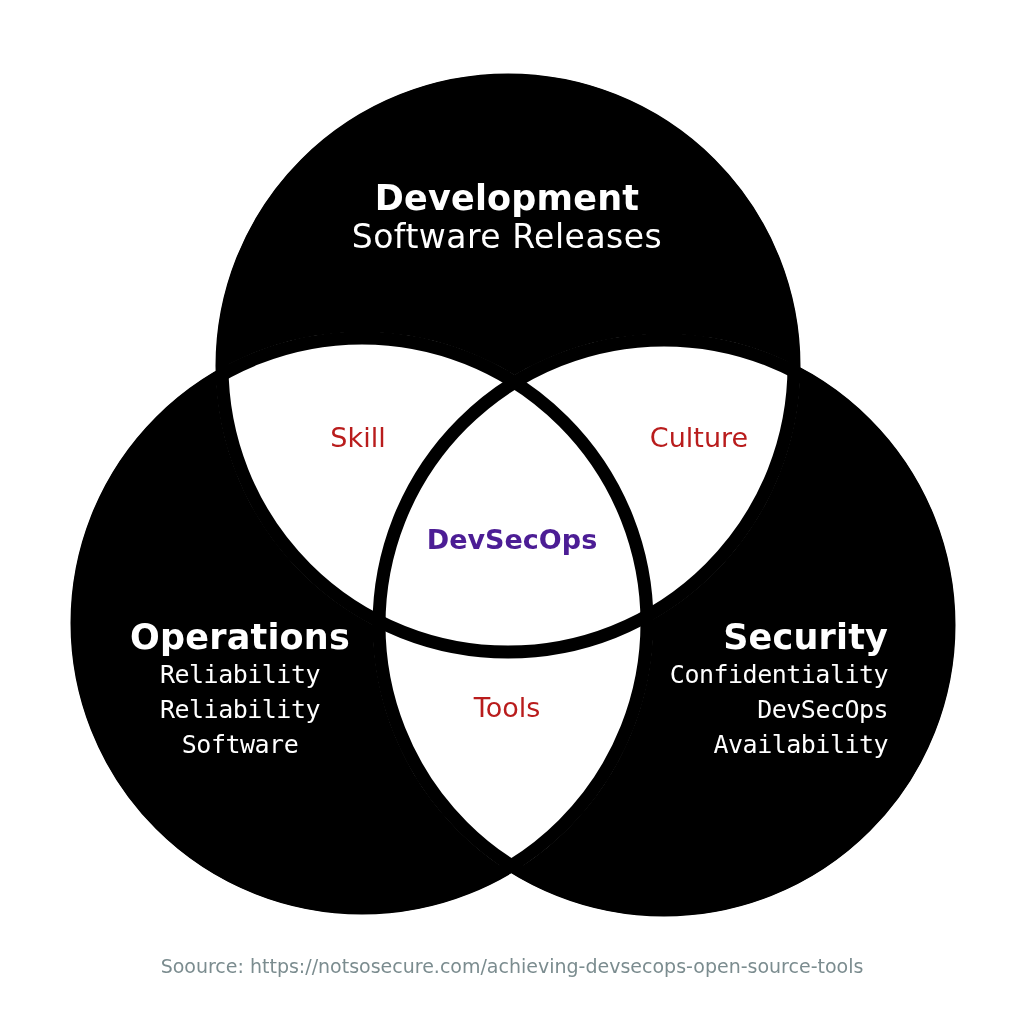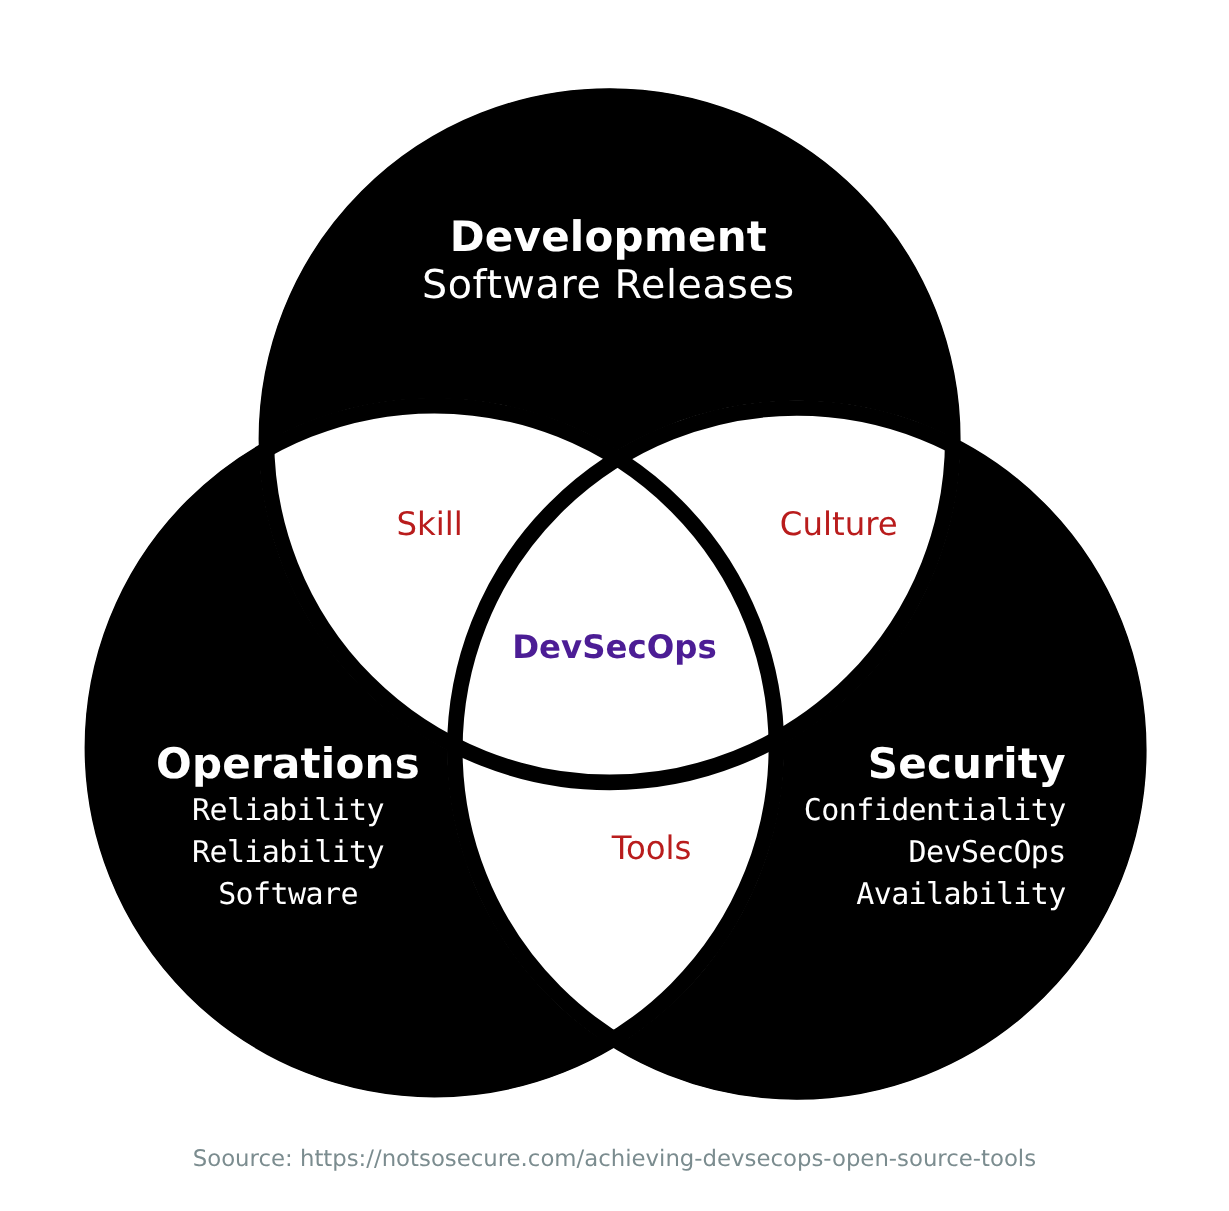--- a/index.html
+++ b/index.html
@@ -62,16 +62,16 @@
 
 <div class="label" style="left:779px; top:617px;text-align:right;">
   <div class="title-w">Security</div>
   <div class="sub-w">Confidentiality</div>
   <div class="sub-w">DevSecOps</div>
   <div class="sub-w">Availability</div>
 </div>
 
 <div class="label lens-b" style="left:358px; top:422px;">Skill</div>
 <div class="label lens-b" style="left:683px; top:422px;margin-left:16px;">Culture</div>
-<div class="label lens-b" style="left:507px; top:692px;margin-left:36px;">Tools</div>
+<div class="label lens-b" style="left:507px; top:692px;">Tools</div>
 <div class="label lens-center" style="left:512px; top:524px;">DevSecOps</div>
 
 <div class="source">Soource: https://notsosecure.com/achieving-devsecops-open-source-tools</div>
 
 </body></html>

